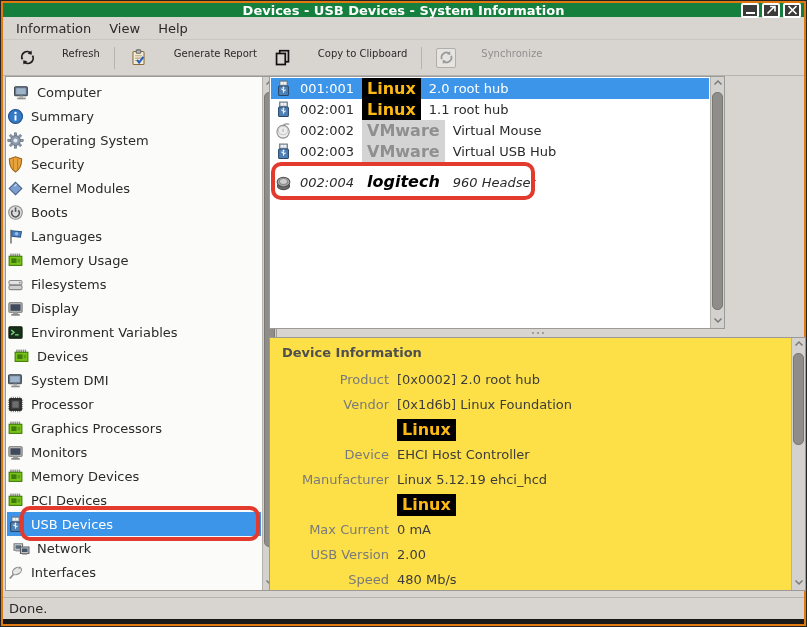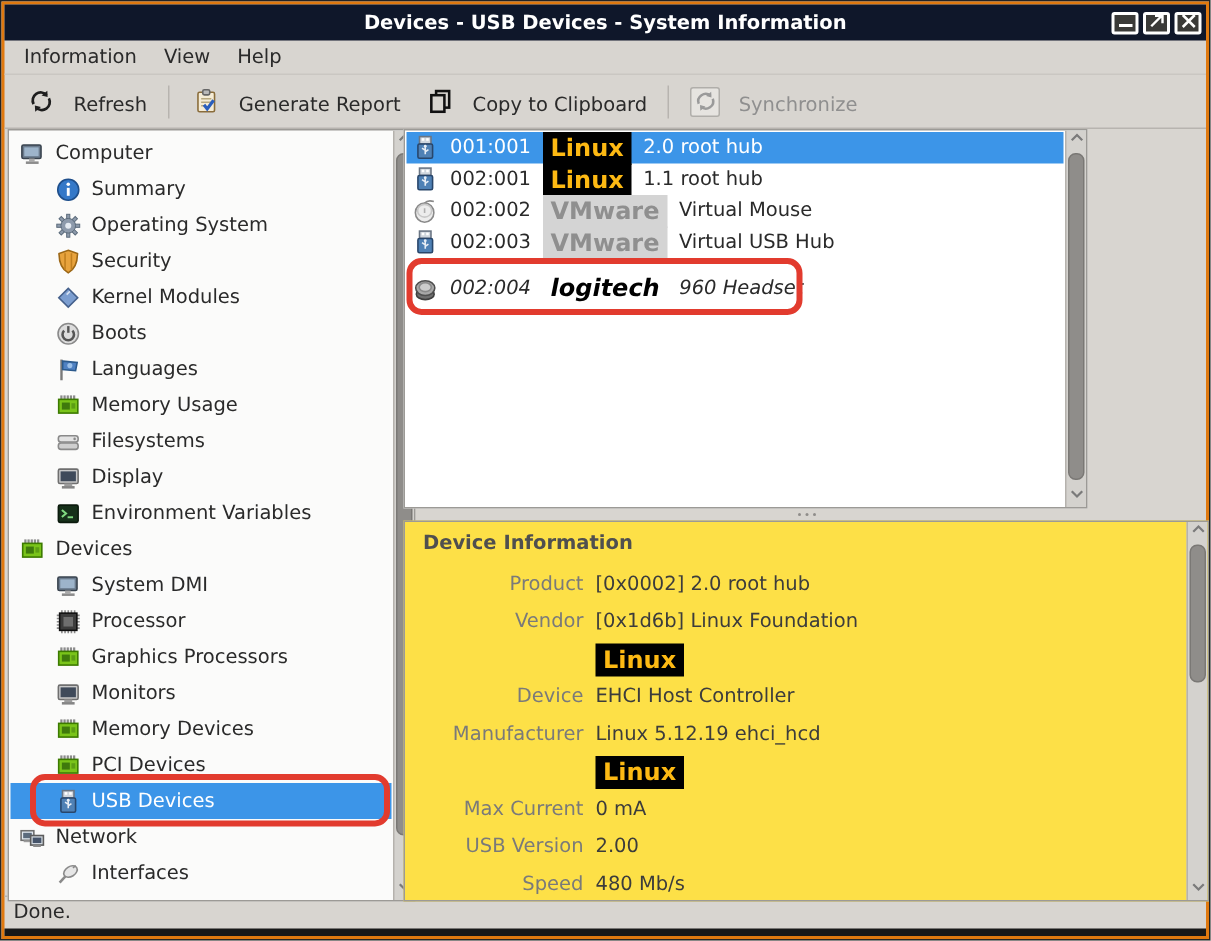--- a/index.html
+++ b/index.html
@@ -2,47 +2,47 @@
 <html><head>
 <meta charset="utf-8">
 <style>
   html,body{margin:0;padding:0;background:#888;}
   *{box-sizing:border-box;font-family:"DejaVu Sans",sans-serif;}
   .frame{position:relative;width:807px;height:627px;background:#d8d5d0;
          border:1px solid #242424;outline:none;}
   .frame-inner{position:absolute;inset:0;border:2px solid #e0790f;display:flex;flex-direction:column;}
 
   
-  .titlebar{height:24px;background:#0f172a;display:flex;align-items:center;position:relative;flex:0 0 auto;}
+  .titlebar{height:14px;background:#15803d;display:flex;align-items:center;position:relative;flex:0 0 auto;}
   .title{position:absolute;left:0;right:0;text-align:center;color:#fff;font-weight:bold;font-size:13px;}
   .winbtns{margin-left:auto;display:flex;gap:3px;padding-right:3px;z-index:2;}
   .winbtn{width:18px;height:15px;border:2px solid #fff;border-radius:2px;background:#3a3a38;
           display:flex;align-items:center;justify-content:center;padding:0;cursor:pointer;}
 
   
   .menubar{height:23px;display:flex;align-items:center;padding-left:4px;flex:0 0 auto;border-bottom:1px solid #cac7c2;}
   .menuitem{font-size:13px;color:#2a2a2a;padding:2px 9px;background:none;border:none;}
 
   
   .toolbar{height:36px;display:flex;align-items:center;padding-left:6px;flex:0 0 auto;
            border-bottom:1px solid #b7b4af;}
-  .toolbtn{display:flex;align-items:flex-end;gap:12px;font-size:13px;color:#2a2a2a;background:none;border:none;
+  .toolbtn{display:flex;align-items:flex-start;gap:25px;font-size:10px;color:#2a2a2a;background:none;border:none;
            padding:4px 8px;}
   .toolbtn.disabled{color:#8f8f8f;}
   .toolsep{width:1px;height:22px;background:#b7b4af;margin:0 6px;}
   .icbox{width:20px;height:20px;display:flex;align-items:center;justify-content:center;}
   .toolbtn.disabled .icbox{background:#e6e4e0;border:1px solid #b0aeaa;border-radius:2px;}
 
   
   .content{position:relative;flex:1 1 auto;}
   .panel{position:absolute;background:#fbfbfa;border:1px solid #9c9a96;overflow:hidden;}
   .sidebar{left:2px;top:0;width:272px;height:515px;}
   .side-list{position:absolute;left:1px;top:0;right:15px;bottom:0;padding-top:3px;}
   .side-item{height:24px;display:flex;align-items:center;gap:7px;font-size:13px;color:#2a2a2a;white-space:nowrap;}
-  .side-item.lvl1{padding-left:30px;}
+  .side-item.lvl1{}
   .side-item.lvl0{padding-left:6px;}
   .side-item.selected{background:#3c95e8;color:#fff;}
   .ic{width:17px;height:17px;flex:0 0 auto;display:inline-flex;align-items:center;justify-content:center;}
 
   
   .vscroll{position:absolute;top:0;right:0;bottom:0;width:14px;background:#d4d2ce;border-left:1px solid #b5b2ad;}
   .sarrow{position:absolute;left:0;width:14px;height:14px;display:flex;align-items:center;justify-content:center;background:none;border:none;padding:0;}
   .sarrow.up{top:0;} .sarrow.down{bottom:0;}
   .sthumb{position:absolute;left:1px;width:11px;background:#8f8d8a;border-radius:5px;border:1px solid #7a7875;}
 

